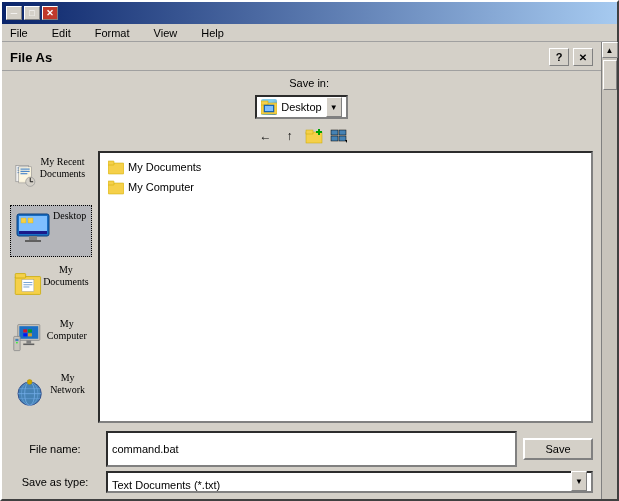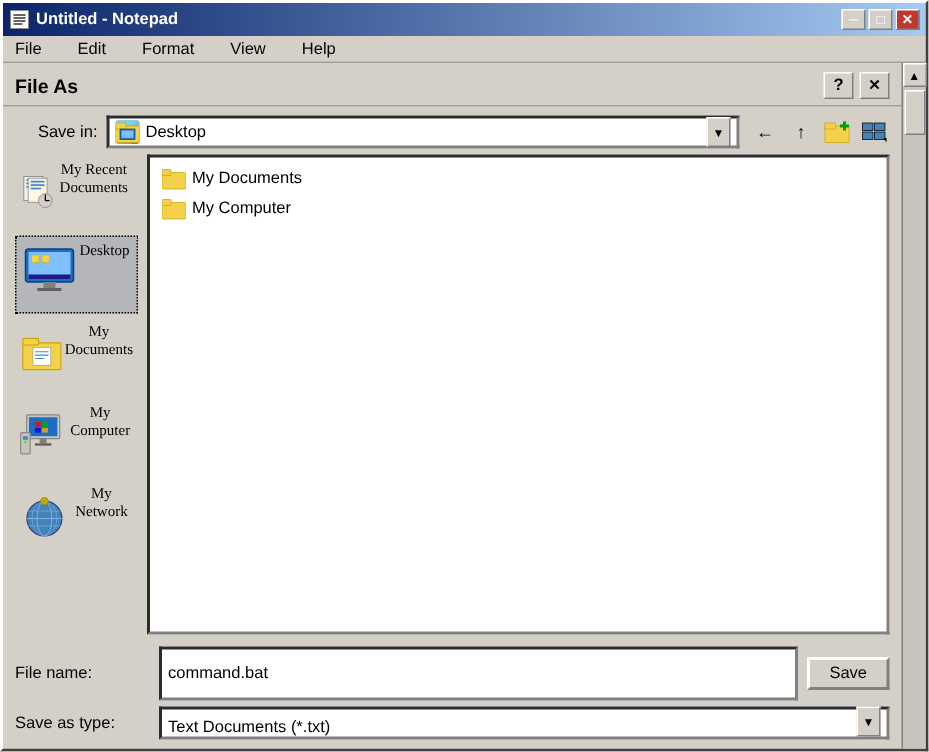--- a/index.html
+++ b/index.html
@@ -170,20 +170,21 @@
       color: #000;
     }
 
     
     .save-in-row {
       display: flex;
       align-items: center;
       padding: 6px 8px 4px;
       gap: 6px;
       flex-shrink: 0;
+      flex-direction: column;
     }
     .save-in-label {
       font-size: 11px;
       width: 55px;
       text-align: right;
     }
     .save-in-combo {
       flex: 1;
       height: 22px;
       background: white;
@@ -314,21 +315,21 @@
       flex-shrink: 0;
     }
     .form-row {
       display: flex;
       align-items: center;
       gap: 6px;
     }
     .form-label {
       font-size: 11px;
       width: 90px;
-      text-align: left;
+      text-align: center;
       flex-shrink: 0;
     }
     .form-input {
       height: 36px;
       flex: 1;
       background: white;
       border: 2px inset #808080;
       padding: 0 4px;
       font-size: 11px;
       font-family: inherit;
@@ -353,48 +354,37 @@
       border: 1px solid #808080;
       border-top-color: #fff;
       border-left-color: #fff;
       display: flex;
       align-items: center;
       justify-content: center;
       font-size: 8px;
       cursor: pointer;
     }
     .action-btn {
-      width: 55px;
+      width: 70px;
       height: 22px;
       background: #d4d0c8;
       border: 2px solid #808080;
       border-top-color: #fff;
       border-left-color: #fff;
       font-size: 11px;
       cursor: pointer;
       font-family: inherit;
     }
   </style>
 </head>
 <body>
 
 <div class="window">
 
   <div class="title-bar">
-    <div class="title-bar-text">
-
-      <svg width="14" height="14">
-        <rect x="1" y="1" width="12" height="12" fill="white" stroke="#888" stroke-width="0.5"></rect>
-        <line x1="3" y1="4" x2="11" y2="4" stroke="#333" stroke-width="1"></line>
-        <line x1="3" y1="6" x2="11" y2="6" stroke="#333" stroke-width="1"></line>
-        <line x1="3" y1="8" x2="11" y2="8" stroke="#333" stroke-width="1"></line>
-        <line x1="3" y1="10" x2="9" y2="10" stroke="#333" stroke-width="1"></line>
-      </svg>
-      <span>Untitled - Notepad</span>
-    </div>
     <div class="title-bar-buttons">
       <div class="tb-btn">
         <span>─</span>
       </div>
       <div class="tb-btn">
         <span>□</span>
       </div>
       <div class="tb-btn close">
         <span>✕</span>
       </div>

